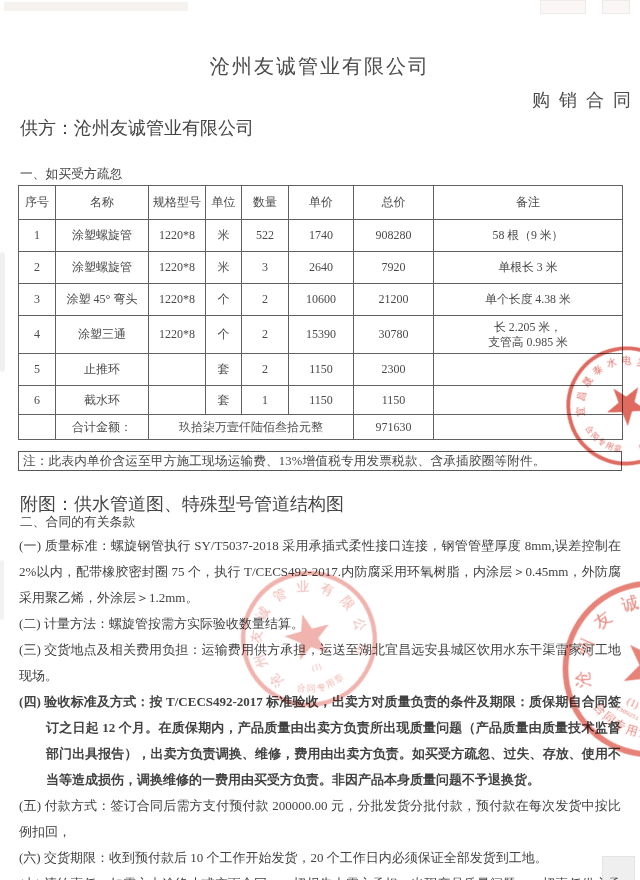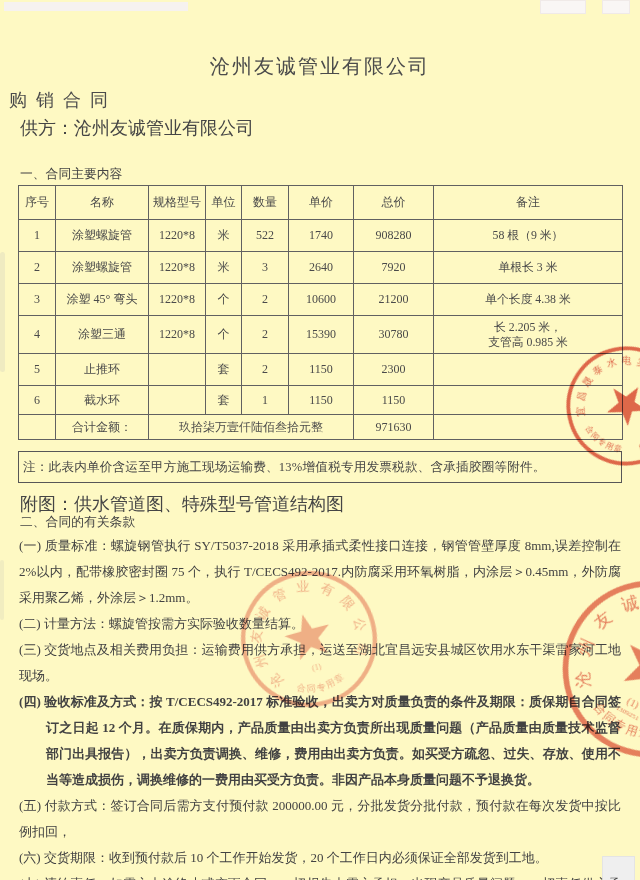--- a/index.html
+++ b/index.html
@@ -1,53 +1,53 @@
 <!DOCTYPE html>
 <html><head>
 <meta charset="utf-8">
 <style>
   html,body{margin:0;padding:0;background:#e9e9e9;}
   .page{
     position:relative;width:640px;height:880px;margin:0 auto;
-    background:#fef9c3;overflow:hidden;
+    background:#ffffff;overflow:hidden;
     font-family:"Liberation Serif","DejaVu Serif",serif;
     color:#454545;
   }
   
   .art-top{position:absolute;left:4px;top:2px;width:184px;height:9px;background:#f6f2ef;}
   .art-top2{position:absolute;left:540px;top:0;width:44px;height:12px;background:#f9f6f5;border:1px solid #f0eae8;}
   .art-top3{position:absolute;left:602px;top:0;width:26px;height:12px;background:#f9f6f5;border:1px solid #f0eae8;}
   .art-corner{position:absolute;left:602px;top:856px;width:31px;height:23px;background:#efefef;border:1px solid #e4e4e4;}
   .art-left{position:absolute;left:0;top:252px;width:5px;height:120px;background:rgba(185,185,185,.22);border-radius:3px;}
   .art-left2{position:absolute;left:0;top:560px;width:4px;height:60px;background:rgba(185,185,185,.18);border-radius:3px;}
 
   .company-title{position:absolute;left:0;top:53px;width:100%;text-align:center;
     font-size:20px;letter-spacing:2px;color:#4b4b4b;}
-  .doc-title{position:absolute;left:0;top:88px;width:100%;text-align:left;
+  .doc-title{position:absolute;left:0;top:88px;width:100%;text-align:right;
     font-size:18px;letter-spacing:9px;text-indent:9px;color:#4b4b4b;}
 
   .supplier-line{position:absolute;left:20px;top:116px;font-size:18px;}
   .buyer-line{position:absolute;left:20px;top:149px;font-size:12.5px;}
   .right-info{position:absolute;left:414px;top:112px;font-size:12px;line-height:19px;}
 
   .sec1-heading{position:absolute;left:20px;top:166px;font-size:12.8px;}
 
   table.items{position:absolute;left:18px;top:185px;width:604px;
     border-collapse:collapse;table-layout:fixed;font-size:12px;color:#4a4a4a;}
   .items th,.items td{border:1px solid #616161;text-align:center;font-weight:normal;
     padding:0 2px;overflow:hidden;}
   .items thead tr{height:34px;}
   .items tbody tr{height:32px;}
   .items tbody tr:nth-child(4){height:38px;}
   .items tbody tr:nth-child(6){height:29px;}
   .items tbody tr:nth-child(7){height:25px;}
   .items td.pre{white-space:pre-line;line-height:15px;font-size:11.6px;}
   .items td.remark{font-size:11.8px;}
 
-  .note-box{position:absolute;left:18px;top:451px;width:604px;height:32px;
+  .note-box{position:absolute;left:18px;top:451px;width:604px;height:20px;
     box-sizing:border-box;border:1px solid #575757;display:flex;align-items:center;
     padding-left:4px;font-size:12.6px;letter-spacing:.2px;color:#464646;}
 
   .attachment-line{position:absolute;left:20px;top:492px;font-size:18px;}
   .sec2-heading{position:absolute;left:20px;top:514px;font-size:12.8px;}
 
   .clauses{position:absolute;left:19px;top:533px;width:602px;font-size:13px;
     line-height:26px;text-align:justify;color:#424242;}
   .clauses p{margin:0;}
   .clauses p.hang{padding-left:27px;text-indent:-27px;font-weight:bold;}
@@ -68,21 +68,21 @@
   <div class="art-top3"></div>
   <div class="art-corner"></div>
   <div class="art-left"></div>
   <div class="art-left2"></div>
 
   <div class="company-title">沧州友诚管业有限公司</div>
   <div class="doc-title">购销合同</div>
 
   <div class="supplier-line">供方：沧州友诚管业有限公司</div>
 
-  <div class="sec1-heading">一、合同主要内容</div>
+  <div class="sec1-heading">一、如买受方疏忽</div>
 
   <table class="items">
     <colgroup>
       <col style="width:37px">
         <col style="width:93px">
         <col style="width:57px">
         <col style="width:36px">
       <col style="width:47px">
         <col style="width:65px">
         <col style="width:80px">

